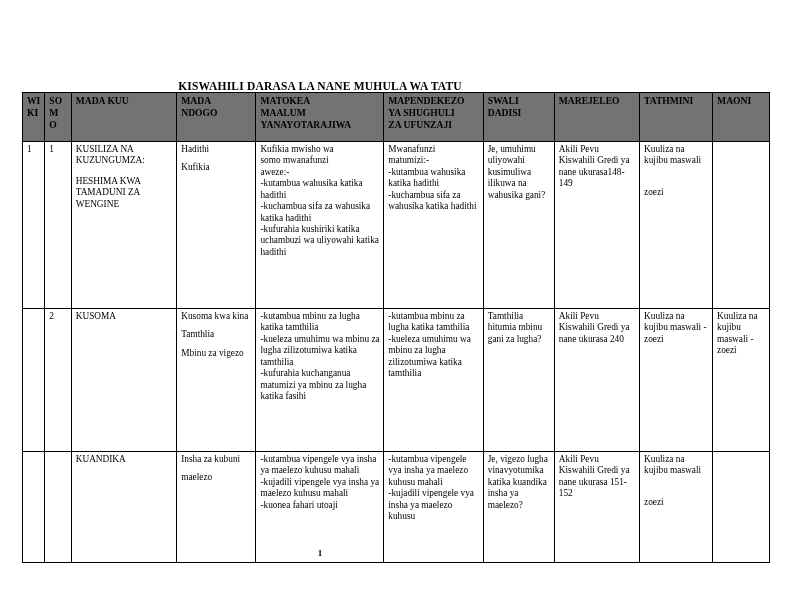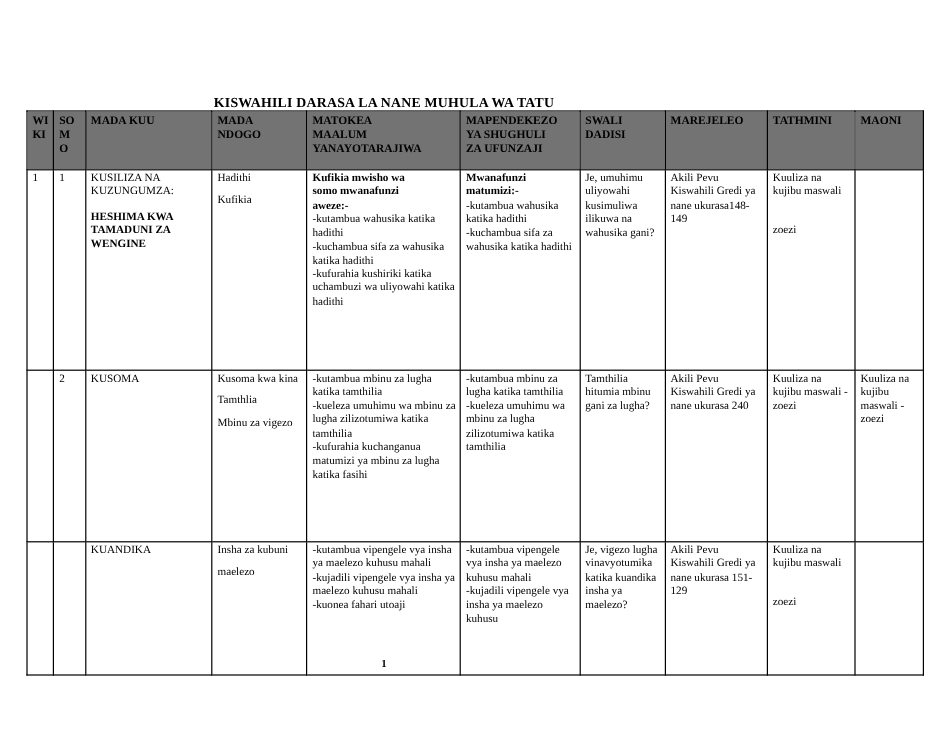--- a/index.html
+++ b/index.html
@@ -68,21 +68,21 @@
   .c-mapen  { width: 98px; }
   .c-swali  { width: 70px; }
   .c-marej  { width: 84px; }
   .c-tath   { width: 72px; }
   .c-maoni  { width: 56px; }
 
   .row1 td { height: 162px; }
   .row2 td { height: 138px; }
   .row3 td { height: 106px; margin-left: 22px; }
 
-  .bold { font-weight: bold; }
+  .bold { font-weight: normal; }
   .blk { display: block; }
   .gap { display: block; height: 9px; }
   .gap-sm { display: block; height: 7px; }
   .gap-lg { display: block; height: 20px; }
 
   .page-number {
     position: absolute;
     left: 0;
     right: 0;
     top: 548px;
@@ -243,21 +243,21 @@
           <td class="cellblock">
             <span>-kutambua vipengele vya insha ya maelezo kuhusu mahali</span>
             <span>-kujadili vipengele vya insha ya maelezo kuhusu mahali</span>
             <span>-kuonea fahari utoaji</span>
           </td>
           <td class="cellblock">
             <span>-kutambua vipengele vya insha ya maelezo kuhusu mahali</span>
             <span>-kujadili vipengele vya insha ya maelezo kuhusu</span>
           </td>
           <td>Je, vigezo lugha vinavyotumika katika kuandika insha ya maelezo?</td>
-          <td> Akili Pevu Kiswahili Gredi ya nane ukurasa 151-129</td>
+          <td> Akili Pevu Kiswahili Gredi ya nane ukurasa 151-152</td>
           <td class="cellblock">
             <span>Kuuliza na kujibu maswali</span>
             <span class="gap-lg"></span>
             <span>zoezi</span>
           </td>
           <td></td>
         </tr>
 
       </tbody>
     </table>

